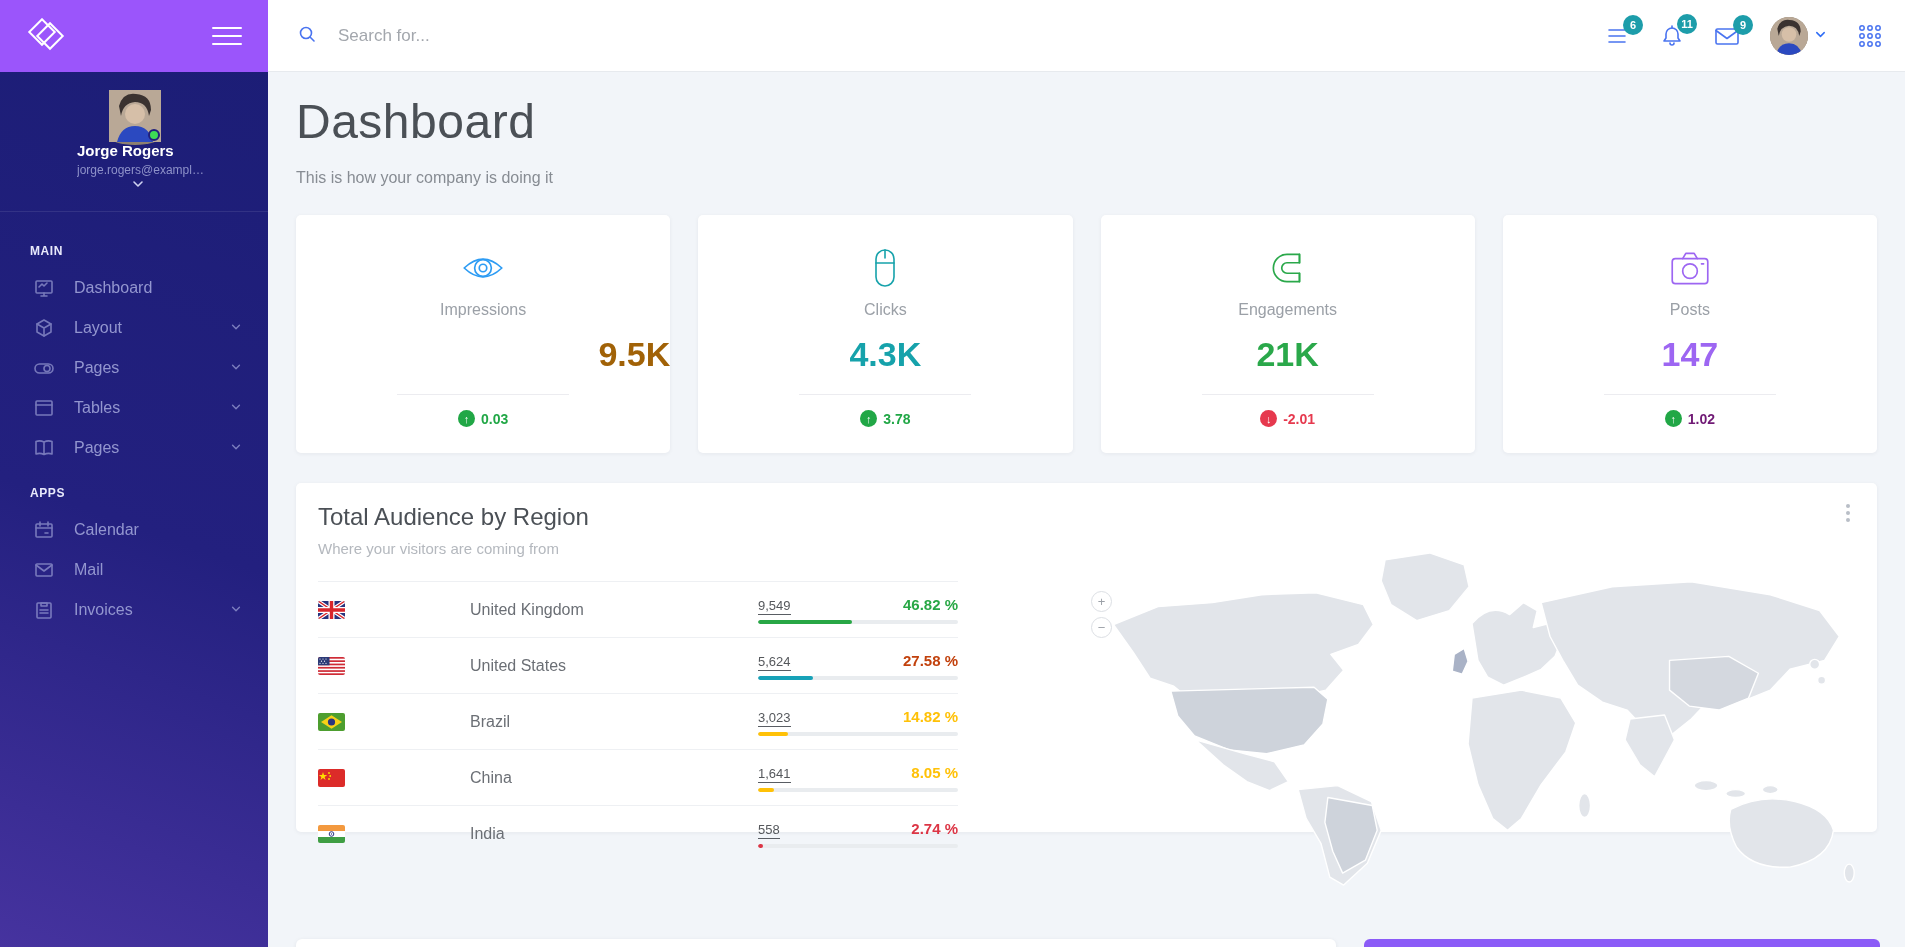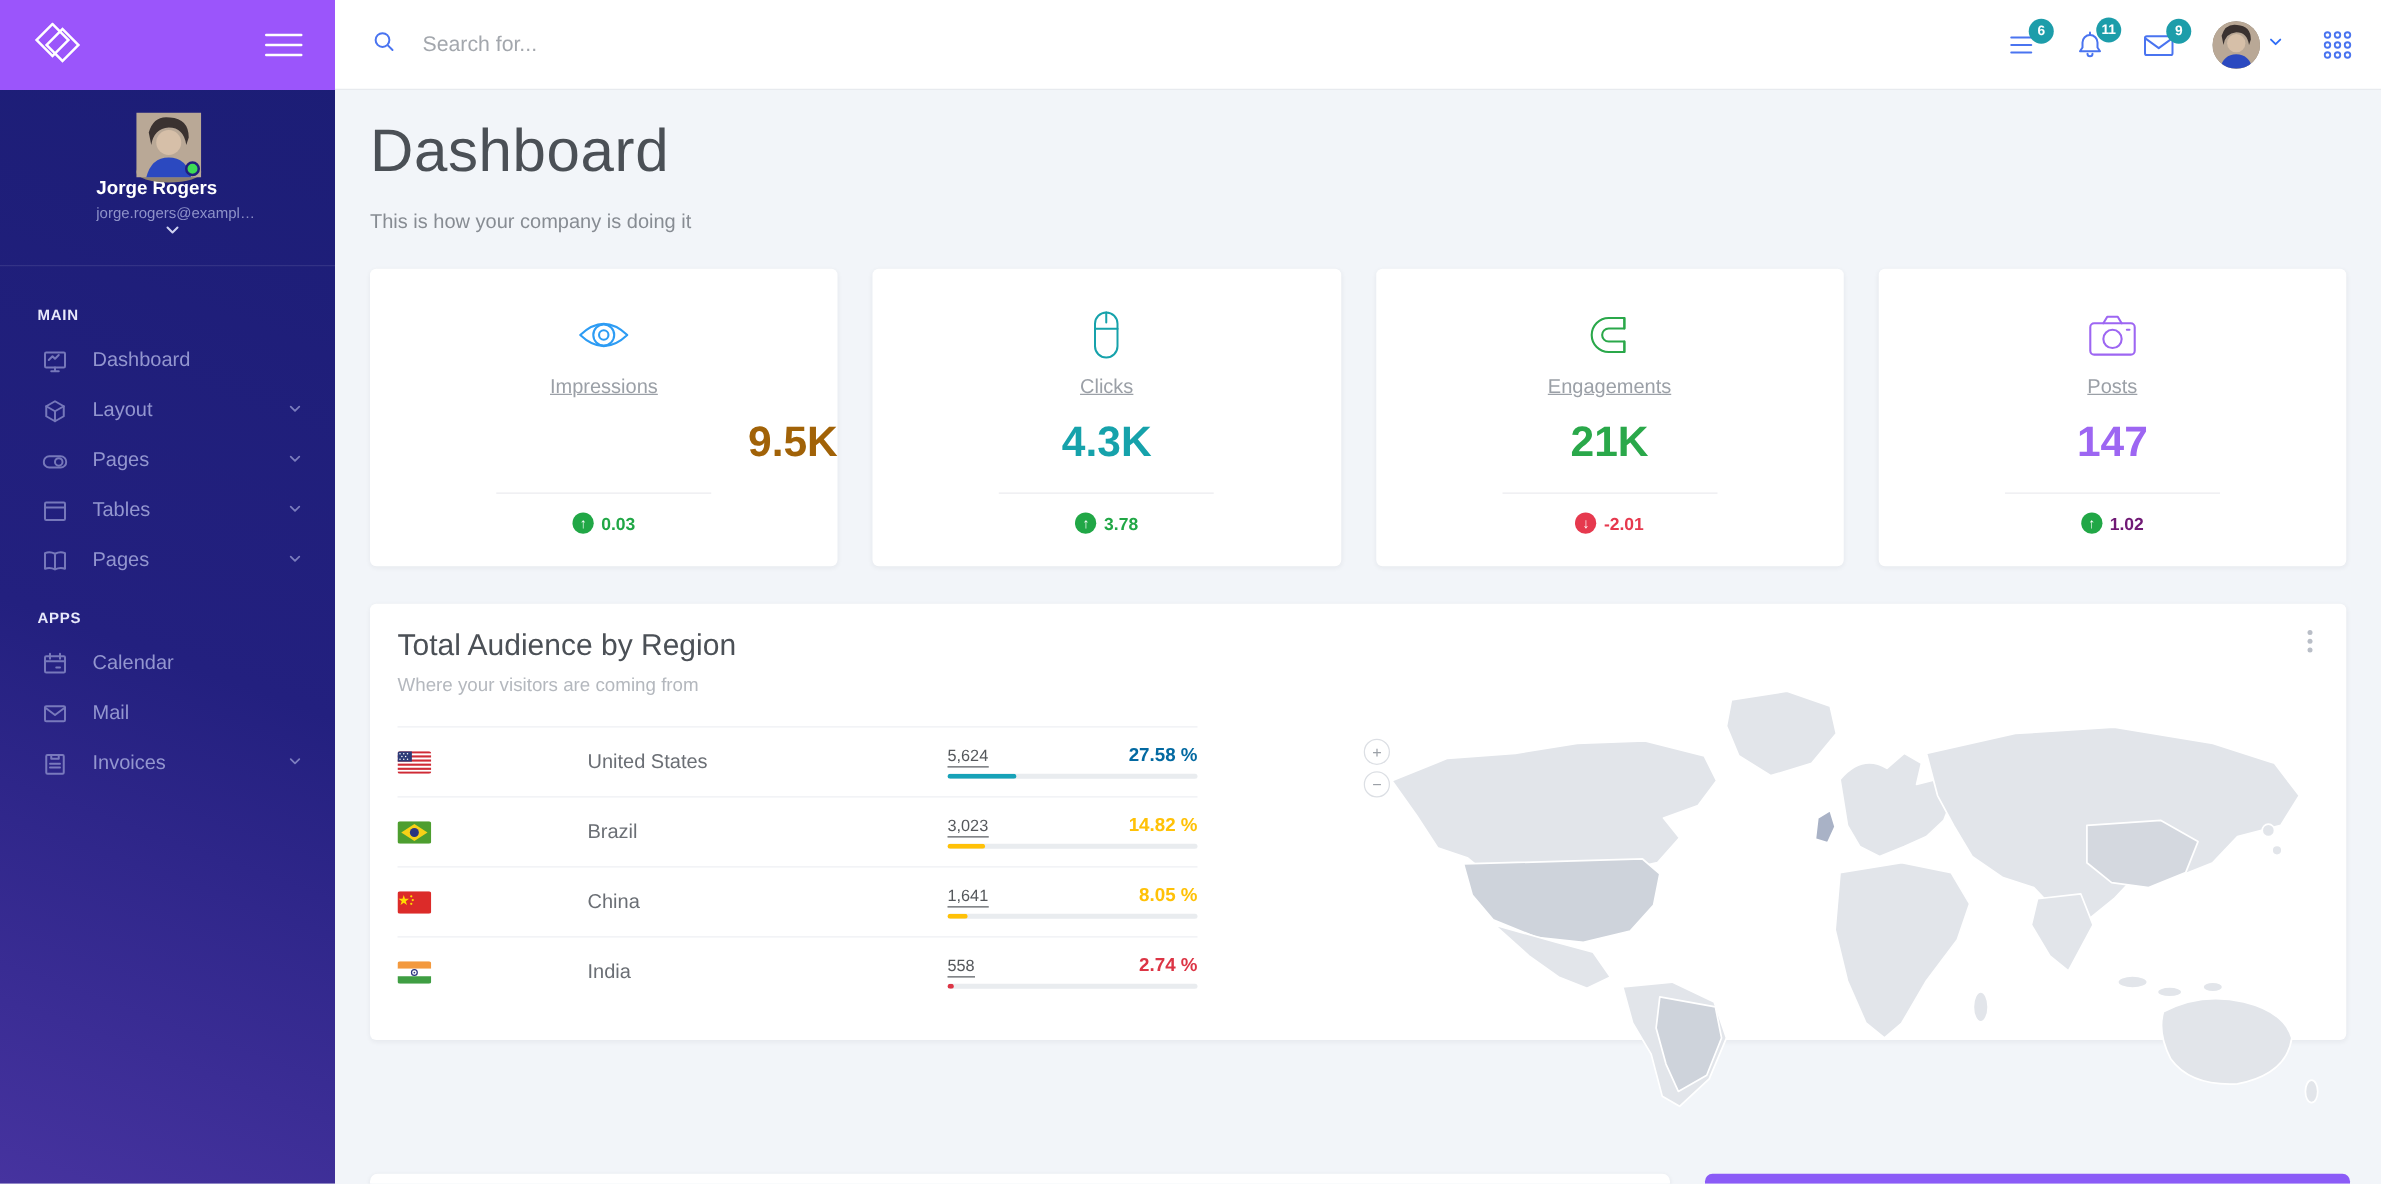--- a/index.html
+++ b/index.html
@@ -43,21 +43,21 @@
   .tb-chevron { color:#2f6df6; margin-left:6px; }
 
   .content { flex:1; padding:22px 28px 0 28px; position:relative; overflow:hidden; }
   .page-title { font-size:48px; font-weight:300; color:#4b5056; letter-spacing:.5px; }
   .page-subtitle { font-size:16px; color:#878c93; margin-top:20px; }
 
   
   .cards-row { display:flex; gap:28px; margin-top:28px; }
   .stat-card { flex:1; background:#fff; border-radius:5px; box-shadow:0 1px 4px rgba(35,41,54,.06); height:238px; text-align:center; padding-top:30px; }
   .stat-icon { height:46px; display:flex; align-items:center; justify-content:center; }
-  .stat-label { font-size:16px; color:#9ba0a7; margin-top:10px;text-decoration:underline; }
+  .stat-label { font-size:16px; color:#9ba0a7; margin-top:10px; }
   .stat-value { font-size:34px; font-weight:bold; margin-top:16px; }
   .stat-divider { width:46%; height:1px; background:#ececf0; margin:20px auto 0; }
   .stat-delta { margin-top:15px; display:flex; align-items:center; justify-content:center; gap:6px; font-size:14px; font-weight:bold; }
   .delta-circle { width:17px; height:17px; border-radius:50%; color:#fff; font-size:11px; font-weight:bold; display:flex; align-items:center; justify-content:center; }
 
   
   .audience-card { position:relative; margin-top:30px; background:#fff; border-radius:5px; box-shadow:0 1px 4px rgba(35,41,54,.06); height:349px; padding:20px 22px; }
   .aud-title { font-size:24px; font-weight:400; color:#4b5056; }
   .aud-subtitle { font-size:15px; color:#b4b8be; margin-top:9px; }
   .kebab { position:absolute; top:18px; right:20px; width:18px; text-align:center; cursor:pointer; }
@@ -372,20 +372,41 @@
         <div class="aud-title">Total Audience by Region</div>
         <div class="aud-subtitle">Where your visitors are coming from</div>
         <span class="kebab">
             <i></i>
             <i></i>
             <i></i>
           </span>
 
         <div class="aud-table">
 
+          <div class="aud-row">
+            <span class="cell-flag">
+              <svg class="flag" width="27" height="18" viewBox="0 0 27 18">
+                <rect width="27" height="18" fill="#28337e"></rect>
+                <path d="M0 0L27 18M27 0L0 18" stroke="#fff" stroke-width="3.6"></path>
+                <path d="M0 0L27 18M27 0L0 18" stroke="#d8262c" stroke-width="1.4"></path>
+                <path d="M13.5 0v18M0 9h27" stroke="#fff" stroke-width="6"></path>
+                <path d="M13.5 0v18M0 9h27" stroke="#d8262c" stroke-width="3.4"></path>
+              </svg>
+            </span>
+            <span class="cell-country">United Kingdom</span>
+            <span class="cell-stats">
+              <span class="stats-top">
+                <span class="stats-value">9,549</span>
+                <span class="stats-percent" style="color: rgb(40, 167, 69);">46.82 %</span>
+              </span>
+              <span class="bar-track" style="display:block">
+                <span class="bar-fill" style="display: block; width: 46.82%; background: rgb(40, 167, 69);"></span>
+              </span>
+            </span>
+          </div>
 
           <div class="aud-row">
             <span class="cell-flag">
               <svg class="flag" width="27" height="18" viewBox="0 0 27 18">
                 <rect width="27" height="18" fill="#fff"></rect>
                 <g fill="#cf2b36">
                   <rect y="0" width="27" height="1.7"></rect>
                     <rect y="3.3" width="27" height="1.7"></rect>
                     <rect y="6.6" width="27" height="1.7"></rect>
                   <rect y="9.9" width="27" height="1.7"></rect>
@@ -402,21 +423,21 @@
                     <circle cx="2" cy="6.3" r=".6"></circle>
                     <circle cx="5" cy="6.3" r=".6"></circle>
                     <circle cx="8" cy="6.3" r=".6"></circle>
                   </g>
               </svg>
             </span>
             <span class="cell-country">United States</span>
             <span class="cell-stats">
               <span class="stats-top">
                 <span class="stats-value">5,624</span>
-                <span class="stats-percent" style="color: #0369a1;">27.58 %</span>
+                <span class="stats-percent" style="color: #c2410c;">27.58 %</span>
               </span>
               <span class="bar-track" style="display:block">
                 <span class="bar-fill" style="display: block; width: 27.58%; background: rgb(23, 162, 184);"></span>
               </span>
             </span>
           </div>
 
           <div class="aud-row">
             <span class="cell-flag">
               <svg class="flag" width="27" height="18" viewBox="0 0 27 18">

